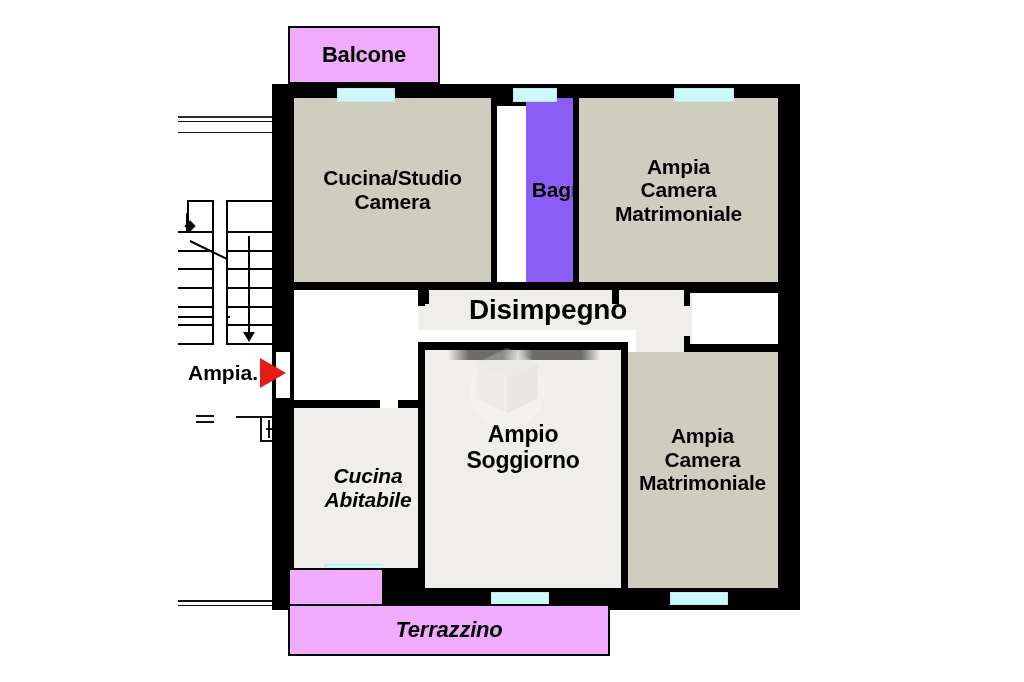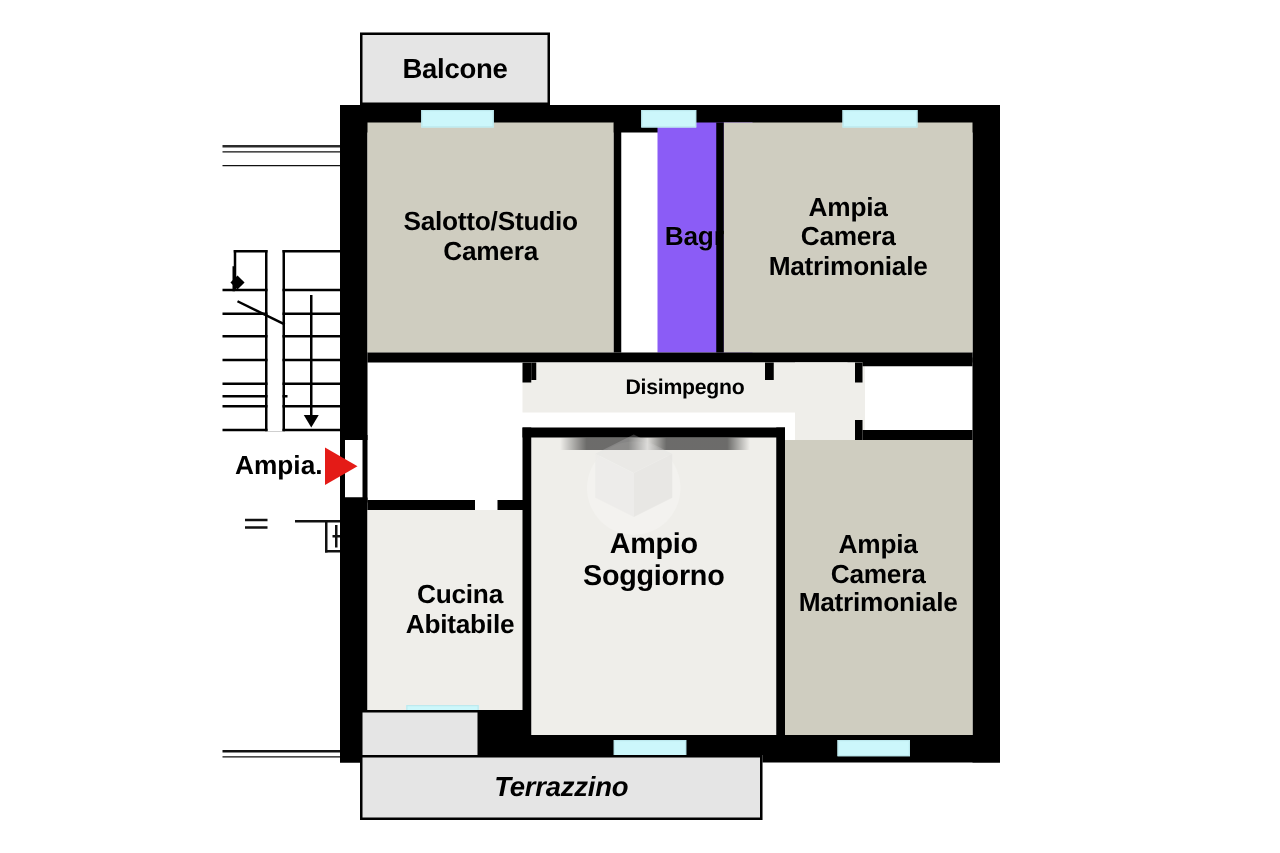--- a/index.html
+++ b/index.html
@@ -38,21 +38,21 @@
   .room-label {
     display: block;
     white-space: pre-line;
     text-shadow: 0 0 1px rgba(255,255,255,0.25);
   }
 
   
   .fill-bedroom { background: #cfcdc0; }
   .fill-living  { background: #efeeea; }
   .fill-bath    { background: #8b5cf6; margin-left: 29px; }
-  .fill-outdoor { background: #e5e5e5; align-items: center; }
+  .fill-outdoor { background: #f0abfc; align-items: center; }
 
   
   .wall { position: absolute; background: #000000; }
 
   
   .window-op {
     position: absolute;
     background: #ccf7fb;
     border: 1px solid #bde9ee;
     box-sizing: border-box;
@@ -158,55 +158,55 @@
     <div class="wall" style="left:272px; top:84px; width:528px; height:22px;"></div>
 
     <div class="wall" style="left:272px; top:588px; width:528px; height:22px;"></div>
 
     <div class="wall" style="left:272px; top:84px; width:22px; height:526px;"></div>
 
     <div class="wall" style="left:778px; top:84px; width:22px; height:526px;"></div>
   </div>
 
   <div class="room fill-bedroom" style="left:294px; top:98px; width:197px; height:184px; font-size:21px;">
-    <span class="room-label">Salotto/Studio
+    <span class="room-label">Cucina/Studio
 Camera</span>
   </div>
 
   <div class="room fill-bath" style="left:497px; top:98px; width:76px; height:184px; font-size:21px;">
     <span class="room-label">Bagno</span>
   </div>
 
   <div class="room fill-bedroom" style="left:579px; top:98px; width:199px; height:184px; font-size:21px;">
     <span class="room-label">Ampia
 Camera
 Matrimoniale</span>
   </div>
 
   <div class="wall" style="left:491px; top:98px; width:6px; height:184px;"></div>
   <div class="wall" style="left:573px; top:98px; width:6px; height:184px;"></div>
 
   <div class="wall" style="left:294px; top:282px; width:484px; height:8px;"></div>
 
 
-  <div class="room fill-living" style="left:418px; top:290px; width:260px; height:40px; font-size:17px;">
+  <div class="room fill-living" style="left:418px; top:290px; width:260px; height:40px; font-size:28px;">
     <span class="room-label">Disimpegno</span>
   </div>
 
 
   <div class="abs fill-living" style="left:636px; top:290px; width:56px; height:62px;"></div>
 
   <div class="wall" style="left:684px; top:290px; width:6px; height:16px;"></div>
   <div class="wall" style="left:684px; top:336px; width:6px; height:16px;"></div>
   <div class="wall" style="left:690px; top:286px; width:88px; height:7px;"></div>
   <div class="wall" style="left:690px; top:344px; width:88px; height:8px;"></div>
 
   <div class="wall" style="left:418px; top:290px; width:7px; height:16px;"></div>
 
-  <div class="room fill-living" style="left:294px; top:408px; width:148px; height:160px; font-size:21px;">
+  <div class="room fill-living" style="left:294px; top:408px; width:148px; height:160px; font-size:21px;font-style:italic;">
     <span class="room-label">Cucina
 Abitabile</span>
   </div>
 
   <div class="room fill-living" style="left:425px; top:348px; width:196px; height:240px; font-size:23px; align-items:center; padding-bottom:40px;justify-content:center;">
     <span class="room-label">Ampio
 Soggiorno</span>
   </div>
 
   <div class="room fill-bedroom" style="left:627px; top:352px; width:151px; height:236px; font-size:21px; align-items:flex-start; padding-top:72px;">

